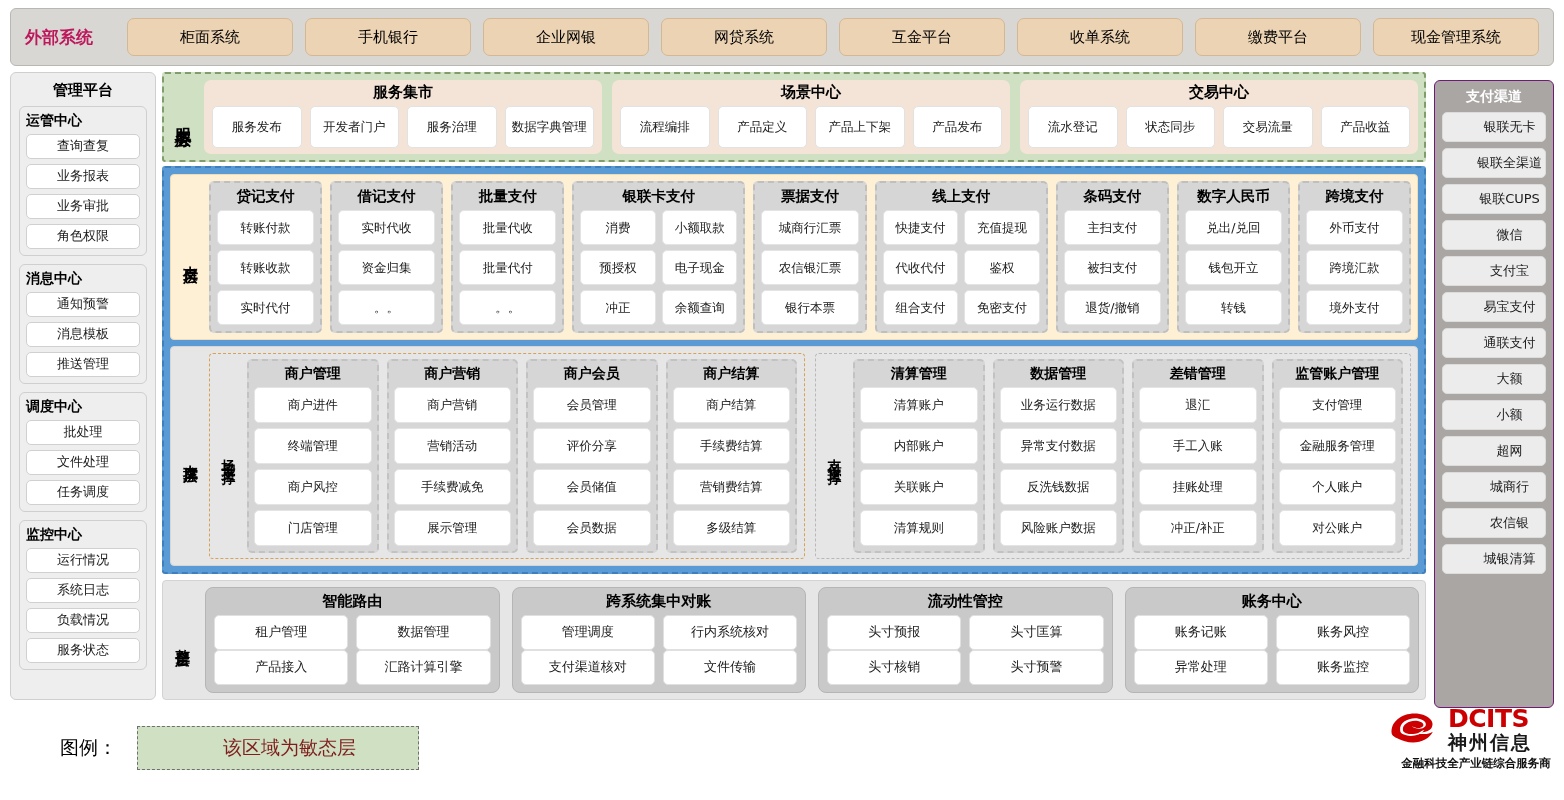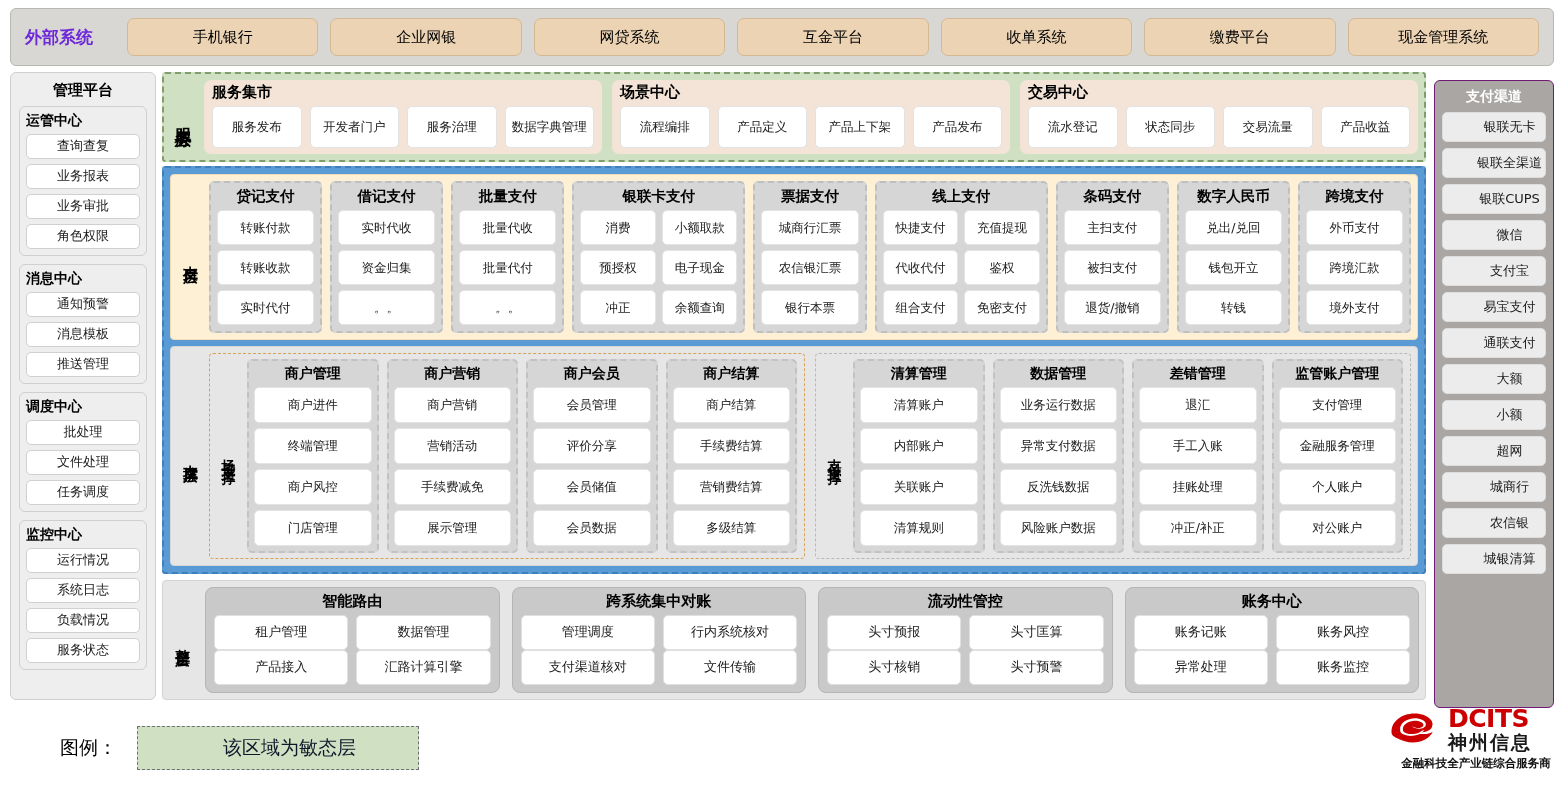--- a/index.html
+++ b/index.html
@@ -36,21 +36,21 @@
   .ext-bar {
     position: absolute; left: 10px; top: 8px;
     width: 1544px; height: 58px;
     background: #d9d7d4;
     border: 1px solid #b9b7b4;
     border-radius: 6px;
     display: flex; align-items: center;
     padding: 0 14px;
     gap: 12px;
   }
-  .ext-title { font-size: 17px; font-weight: bold; color: #6d28d9; margin-right: 22px; white-space: nowrap;}
+  .ext-title { font-size: 17px; font-weight: bold; color: #be185d; margin-right: 22px; white-space: nowrap;}
   .ext-items { display: flex; flex: 1; gap: 12px; }
   .ext-chip {
     flex: 1;
     height: 38px;
     background: #ecd3b3;
     border: 1px solid #d4b893;
     border-radius: 7px;
     display: flex; align-items: center; justify-content: center;
     font-size: 15px; color: #000;
   }
@@ -101,21 +101,21 @@
     gap: 6px;
   }
   .svc .vlabel { width: 28px; font-size: 17px; }
   .svc-box {
     flex: 1;
     background: #f3e4d7;
     border-radius: 7px;
     padding: 3px 8px 6px;
     display: flex; flex-direction: column;
   }
-  .svc-box-title { text-align:left; font-size: 15px; font-weight: bold; color:#000; margin-bottom: 4px; }
+  .svc-box-title { text-align:center; font-size: 15px; font-weight: bold; color:#000; margin-bottom: 4px; }
   .svc-row { display:flex; gap: 8px; flex:1; }
   .svc-row .chip { flex:1; font-size: 12.5px; border-color:#e2e2e2; }
 
   
   .stable {
     position: absolute; left: 162px; top: 166px;
     width: 1264px; height: 408px;
     background: #5b9bd5;
     border: 2px dashed #3f7fbc;
     border-radius: 3px;
@@ -205,41 +205,42 @@
 
   
   .legend {
     position: absolute; left: 60px; top: 726px;
     display: flex; align-items: center; gap: 14px;
   }
   .legend-label { font-size: 19px; color:#000; margin-right: 6px; }
   .legend-box {
     width: 282px; height: 44px;
     display:flex; align-items:center; justify-content:center;
-    font-size: 19px; color:#0f172a;padding-left:23px;
+    font-size: 19px; color:#7f1d1d;padding-left:23px;
   }
   .legend-box.agile { background: #cfe0c3; border: 1px dashed #6f6f6f; }
 
   
   .logo { position: absolute; left: 1388px; top: 706px; width: 176px; }
   .logo-top { display:flex; align-items:center; gap: 4px; }
   .logo-mark { width: 56px; height: 40px; flex: none; }
   .logo-words { display:flex; flex-direction:column; line-height:1; }
   .logo-en { font-size: 25px; font-weight: bold; color:#cc0000; letter-spacing: -0.5px; }
   .logo-cn { font-size: 19px; font-weight: bold; color:#1a1a1a; letter-spacing: 2px; margin-top: 2px;}
   .logo-tag { font-size: 11.5px; font-weight: bold; color:#111; margin-top: 4px; text-align:center; white-space: nowrap;}
 </style>
 </head>
 <body>
 
 <div class="page">
 
   <div class="ext-bar">
     <div class="ext-title">外部系统</div>
     <div class="ext-items" id="ext-items">
+        <div class="ext-chip">柜面系统</div>
         <div class="ext-chip">手机银行</div>
         <div class="ext-chip">企业网银</div>
         <div class="ext-chip">网贷系统</div>
         <div class="ext-chip">互金平台</div>
         <div class="ext-chip">收单系统</div>
         <div class="ext-chip">缴费平台</div>
         <div class="ext-chip">现金管理系统</div>
       </div>
   </div>
 

